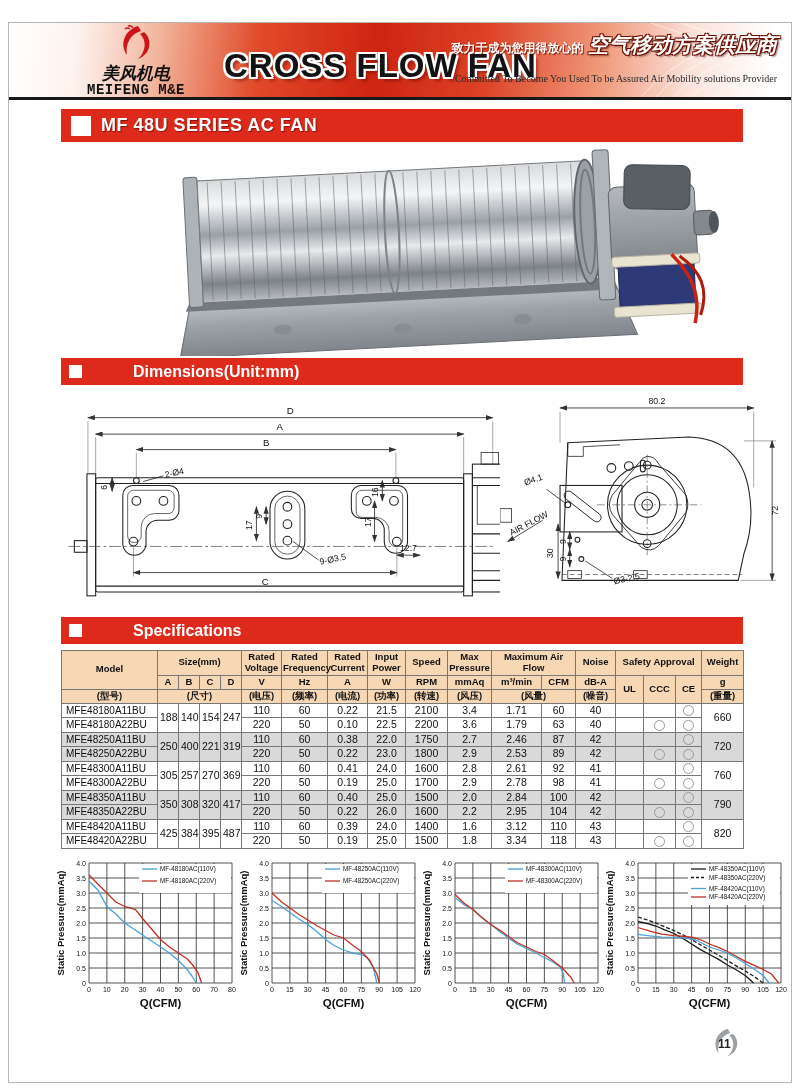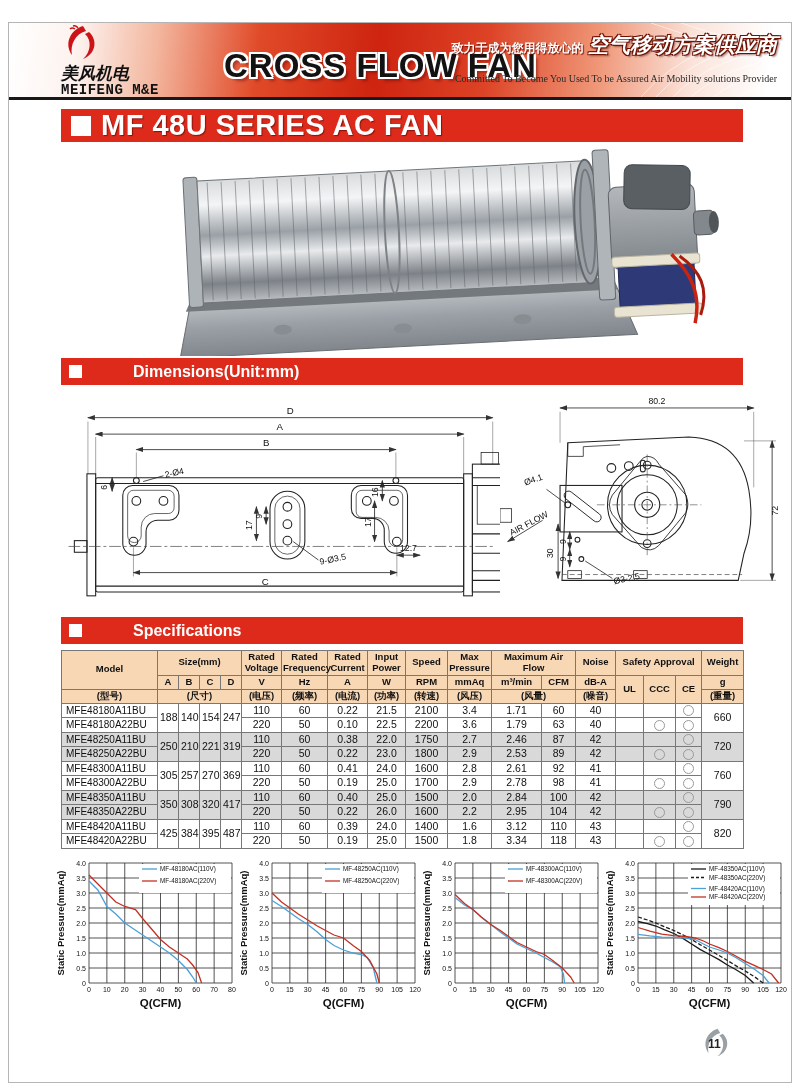--- a/index.html
+++ b/index.html
@@ -4,36 +4,36 @@
 <style>
   html,body{margin:0;padding:0;}
   body{width:800px;height:1091px;background:#fff;font-family:"Liberation Sans",sans-serif;position:relative;overflow:hidden;}
   .frame{position:absolute;left:8px;right:8px;top:22px;bottom:8px;border:1px solid #b5b5b5;background:#fff;}
 
   
   .hdr{position:relative;height:74px;background:
     linear-gradient(96deg,#ffffff 0%,#fdf2ee 9%,#f3b69e 19%,#e04a28 32%,#ce2410 47%,#dd4326 61%,#ef9677 75%,#fbe3da 87%,#ffffff 97%);
     overflow:hidden;}
   .hdr-curves{position:absolute;right:0;top:0;}
-  .logo{position:absolute;left:52px;top:2px;width:150px;}
+  .logo{position:absolute;left:52px;top:2px;width:150px;text-align:center;}
   .logo .cn{font-size:17px;font-weight:bold;font-style:italic;color:#111;line-height:17px;}
   .logo .en{font-size:14px;font-weight:bold;color:#111;letter-spacing:.5px;font-family:Liberation Mono, monospace;}
   .title{position:absolute;left:215px;top:24px;font-size:33px;font-weight:900;color:#121212;letter-spacing:1px;
     text-shadow:2px 0 #fff,-2px 0 #fff,0 2px #fff,0 -2px #fff,2px 2px #fff,-2px -2px #fff,2px -2px #fff,-2px 2px #fff,4px 4px 3px rgba(90,0,0,.45);}
   .slogans{position:absolute;right:14px;top:8px;text-align:right;}
   .slg-line{white-space:nowrap;}
   .slg-pre{font-size:12px;font-weight:bold;color:#fff;text-shadow:1px 1px 1px #7a1000;}
   .slg-main{font-size:21px;font-weight:900;font-style:italic;color:#fff;
     text-shadow:1px 1px 0 #6d1000,-1px -1px 0 #6d1000,1px -1px 0 #6d1000,-1px 1px 0 #6d1000,2px 2px 2px rgba(60,0,0,.5);}
   .slg-en{font-family:"Liberation Serif",serif;font-size:10px;color:#2a2a2a;margin-top:14px;}
   .black-rule{height:3px;background:#181818;}
 
   
   .banner{margin-left:52px;width:682px;background:#dd2a1a;color:#fff;display:flex;align-items:center;box-sizing:border-box;}
-  .series{height:33px;margin-top:9px;padding-left:10px;font-size:29px;font-weight:900;letter-spacing:.5px;
+  .series{height:33px;margin-top:9px;padding-left:10px;font-size:18px;font-weight:900;letter-spacing:.5px;
     text-shadow:1px 1px 1px rgba(80,0,0,.6);}
   .series .sq{width:20px;height:20px;background:#fff;display:inline-block;margin-right:10px;}
   .section{height:27px;padding-left:8px;font-size:16px;font-weight:bold;gap:43px;}
   .section .sq{width:13px;height:13px;background:#fff;display:inline-block;margin-right:8px;}
 
   
   .photo-wrap{height:216px;position:relative;}
   .photo-wrap svg{position:absolute;left:150px;top:4px;}
 
   
@@ -49,21 +49,21 @@
   table.spec tr.shaded td{background:#d9d9d9;}
   table.spec td.model{text-align:left;padding-left:4px;font-size:10px;}
   .circ{display:inline-block;width:9px;height:9px;border:1.2px solid #9a9a9a;border-radius:50%;vertical-align:middle;}
 
   
   .charts-row{display:flex;padding-left:46px;margin-top:6px;}
   .chart{width:183px;}
   .chart svg text{font-family:"Liberation Sans",sans-serif;}
 
   
-  .pagefoot{position:absolute;right:58px;bottom:24px;width:34px;height:30px;}
+  .pagefoot{position:absolute;right:48px;bottom:24px;width:34px;height:30px;}
   .pagefoot .num{position:absolute;left:9px;top:9px;font-size:12px;font-weight:bold;color:#222;}
 </style>
 </head>
 <body>
 
 <div class="frame">
 
   <div class="hdr">
     <svg class="hdr-curves" width="300" height="74" viewBox="0 0 300 74">
       <g fill="none" stroke="rgba(255,255,255,0.55)" stroke-width="1">
@@ -435,21 +435,21 @@
           <td>1.79</td>
           <td>63</td>
           <td>40</td>
           <td></td>
           <td><span class="circ"></span></td>
           <td><span class="circ"></span></td>
         </tr>
         <tr class="shaded">
           <td class="model">MFE48250A11BU</td>
           <td rowspan="2">250</td>
-          <td rowspan="2">210</td>
+          <td rowspan="2">400</td>
           <td rowspan="2">221</td>
           <td rowspan="2">319</td>
           <td>110</td>
           <td>60</td>
           <td>0.38</td>
           <td>22.0</td>
           <td>1750</td>
           <td>2.7</td>
           <td>2.46</td>
           <td>87</td>

